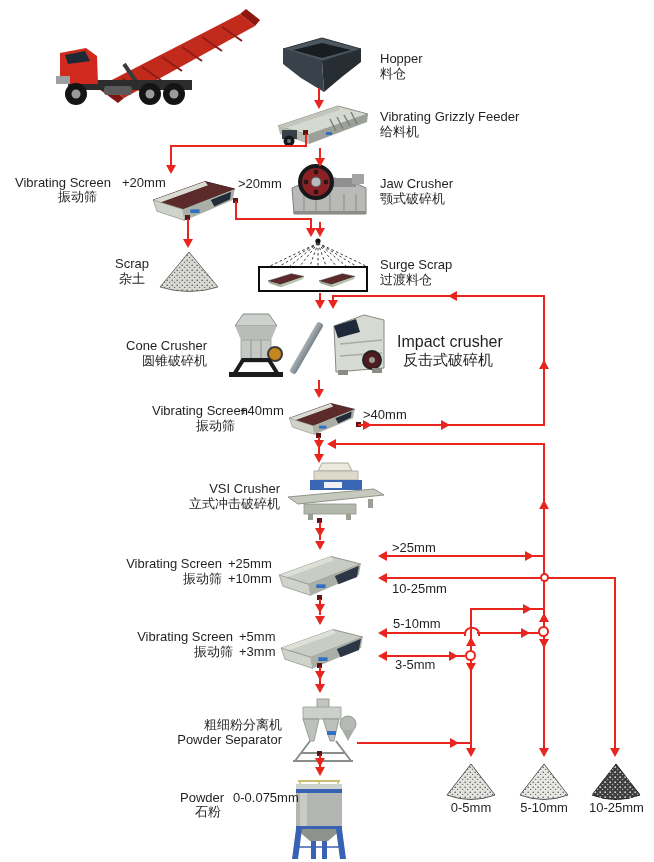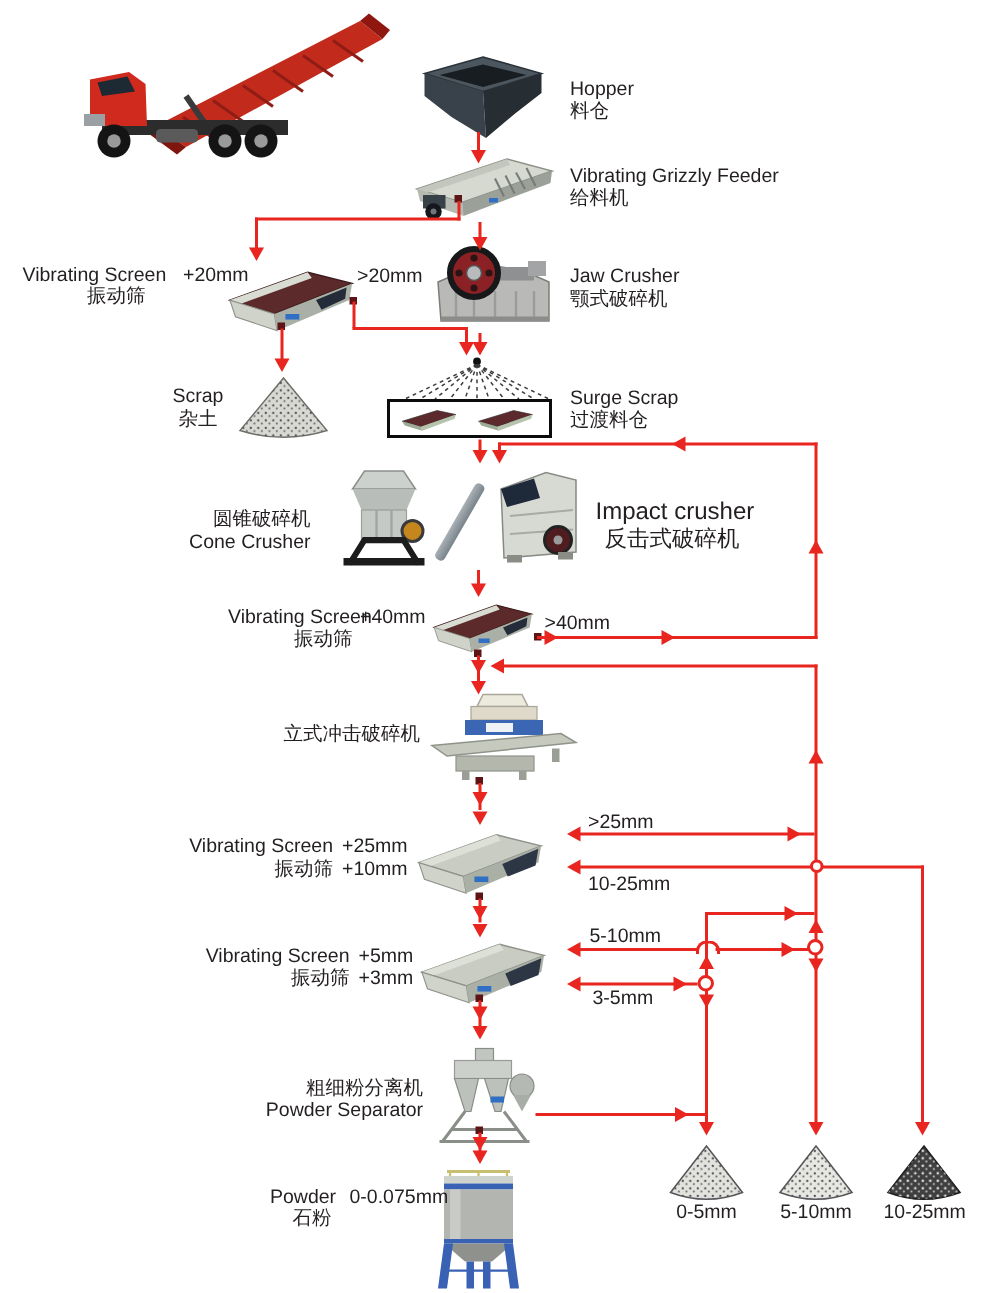--- a/index.html
+++ b/index.html
@@ -432,34 +432,35 @@
 
   <span class="lb" style="left:238px;top:176px">&gt;20mm</span>
 
   <span class="lb ctr" style="left:108px;top:256px;width:48px">Scrap</span>
   <span class="lb ctr" style="left:108px;top:271px;width:48px">杂土</span>
 
   <span class="lb" style="left:380px;top:257px">Surge Scrap</span>
   <span class="lb" style="left:380px;top:272px">过渡料仓</span>
 
   <div class="lb rgt" style="left:40px;top:338px;width:167px">
+    <div>Cone Crusher</div>
     <div>圆锥破碎机</div>
-    <div>Cone Crusher</div>
   </div>
 
   <span class="lb big" style="left:397px;top:333px">Impact crusher</span>
   <span class="lb bigzh" style="left:403px;top:351px">反击式破碎机</span>
 
   <span class="lb" style="left:152px;top:403px">Vibrating Screen</span>
   <span class="lb" style="left:240px;top:403px">+40mm</span>
   <span class="lb" style="left:196px;top:418px">振动筛</span>
 
   <span class="lb" style="left:363px;top:407px">&gt;40mm</span>
 
   <div class="lb rgt" style="left:118px;top:481px;width:162px">
+    <div>VSI Crusher</div>
     <div>立式冲击破碎机</div>
   </div>
 
   <div class="lb rgt" style="left:60px;top:556px;width:162px">
     <div>Vibrating Screen</div>
     <div>振动筛</div>
   </div>
   <span class="lb" style="left:228px;top:556px">+25mm</span>
   <span class="lb" style="left:228px;top:571px">+10mm</span>
 

